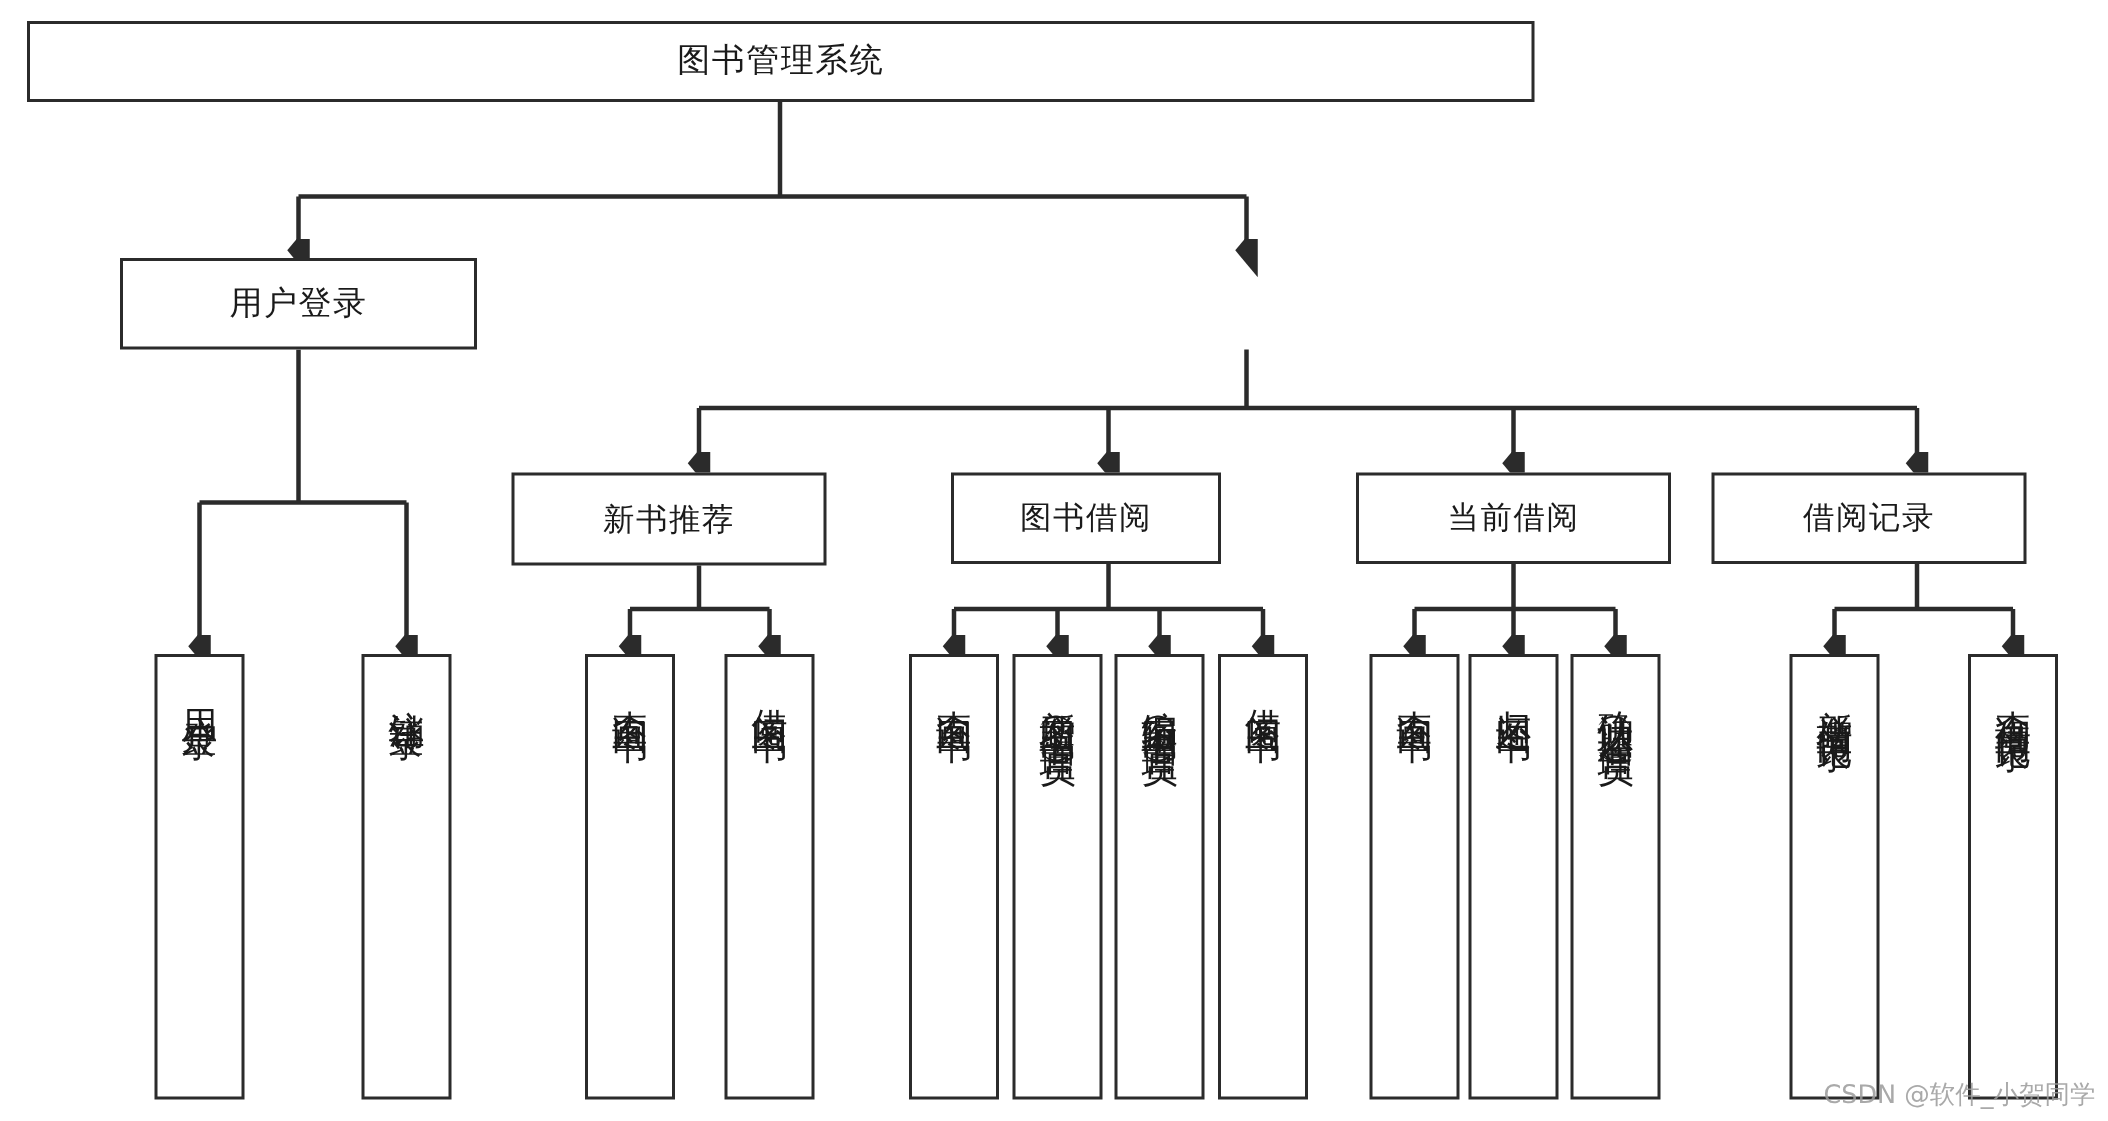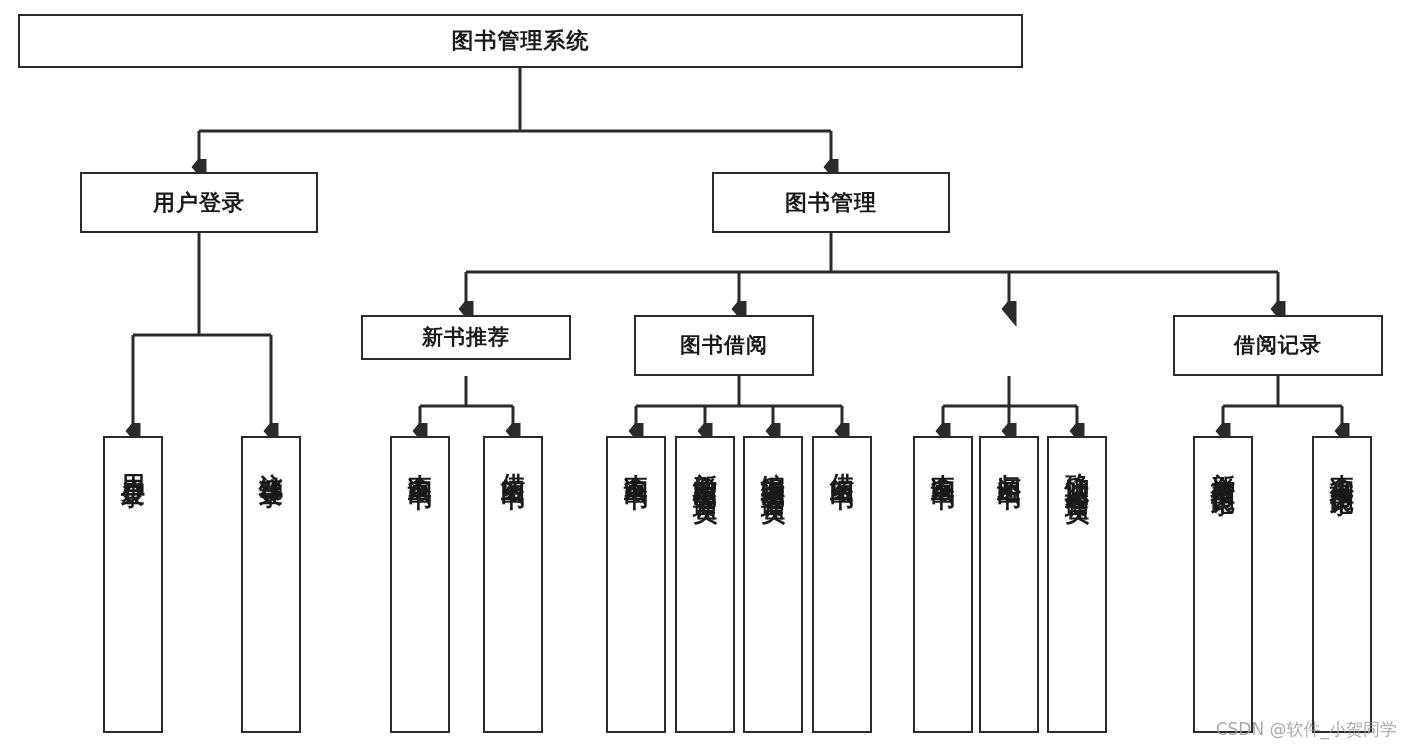--- a/index.html
+++ b/index.html
@@ -29,21 +29,20 @@
     display:flex;
     align-items:center;
     justify-content:center;
     z-index:2;
   }
   .node .label{
     color:#1a1a1a;
     line-height:1.15;
     text-align:center;
     white-space:nowrap;
-    font-weight:bold;
   }
   
   .node.horiz .label{
     font-size:22px;
     letter-spacing:1px;
   }
   .node.mid .label{
     font-size:21px;
     letter-spacing:1px;
   }
@@ -129,34 +128,34 @@
   </svg>
 
   <div class="node horiz" style="left:18px; top:14px; width:1005px; height:54px;">
     <span class="label">图书管理系统</span>
   </div>
 
   <div class="node horiz" style="left:80px; top:172px; width:238px; height:61px;">
     <span class="label">用户登录</span>
   </div>
 
-  <div class="node horiz" style="left:712px; top:172px; width:238px; height:61px;">
-    <span class="label">图书管理</span>
-  </div>
-
-  <div class="node mid" style="left:361px; top:315px; width:210px; height:45px;">
+
+  <div class="node mid" style="left:341px; top:315px; width:210px; height:62px;">
     <span class="label">新书推荐</span>
   </div>
 
   <div class="node mid" style="left:634px; top:315px; width:180px; height:61px;">
     <span class="label">图书借阅</span>
   </div>
 
-
-  <div class="node mid" style="left:1173px; top:315px; width:210px; height:61px;">
+  <div class="node mid" style="left:904px; top:315px; width:210px; height:61px;">
+    <span class="label">当前借阅</span>
+  </div>
+
+  <div class="node mid" style="left:1141px; top:315px; width:210px; height:61px;">
     <span class="label">借阅记录</span>
   </div>
 
   <div class="node leaf" style="left:103px; top:436px; width:60px; height:297px;">
     <span class="label">用户登录</span>
   </div>
 
   <div class="node leaf" style="left:241px; top:436px; width:60px; height:297px;">
     <span class="label">注销登录</span>
   </div>

